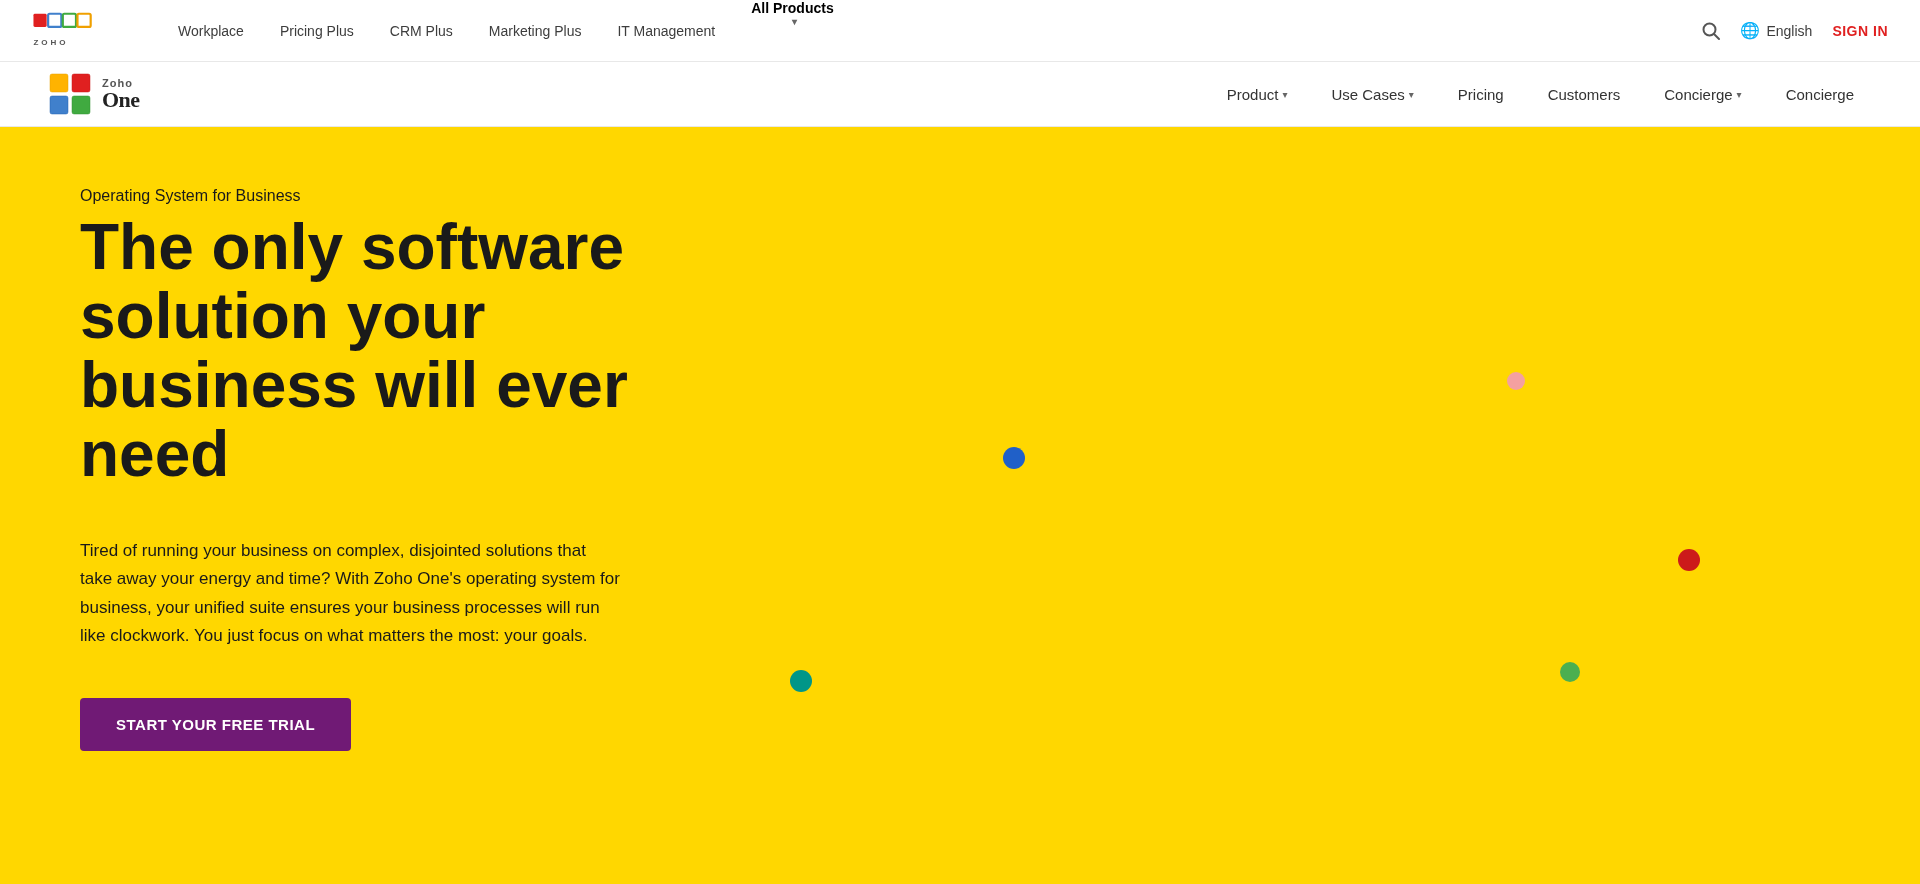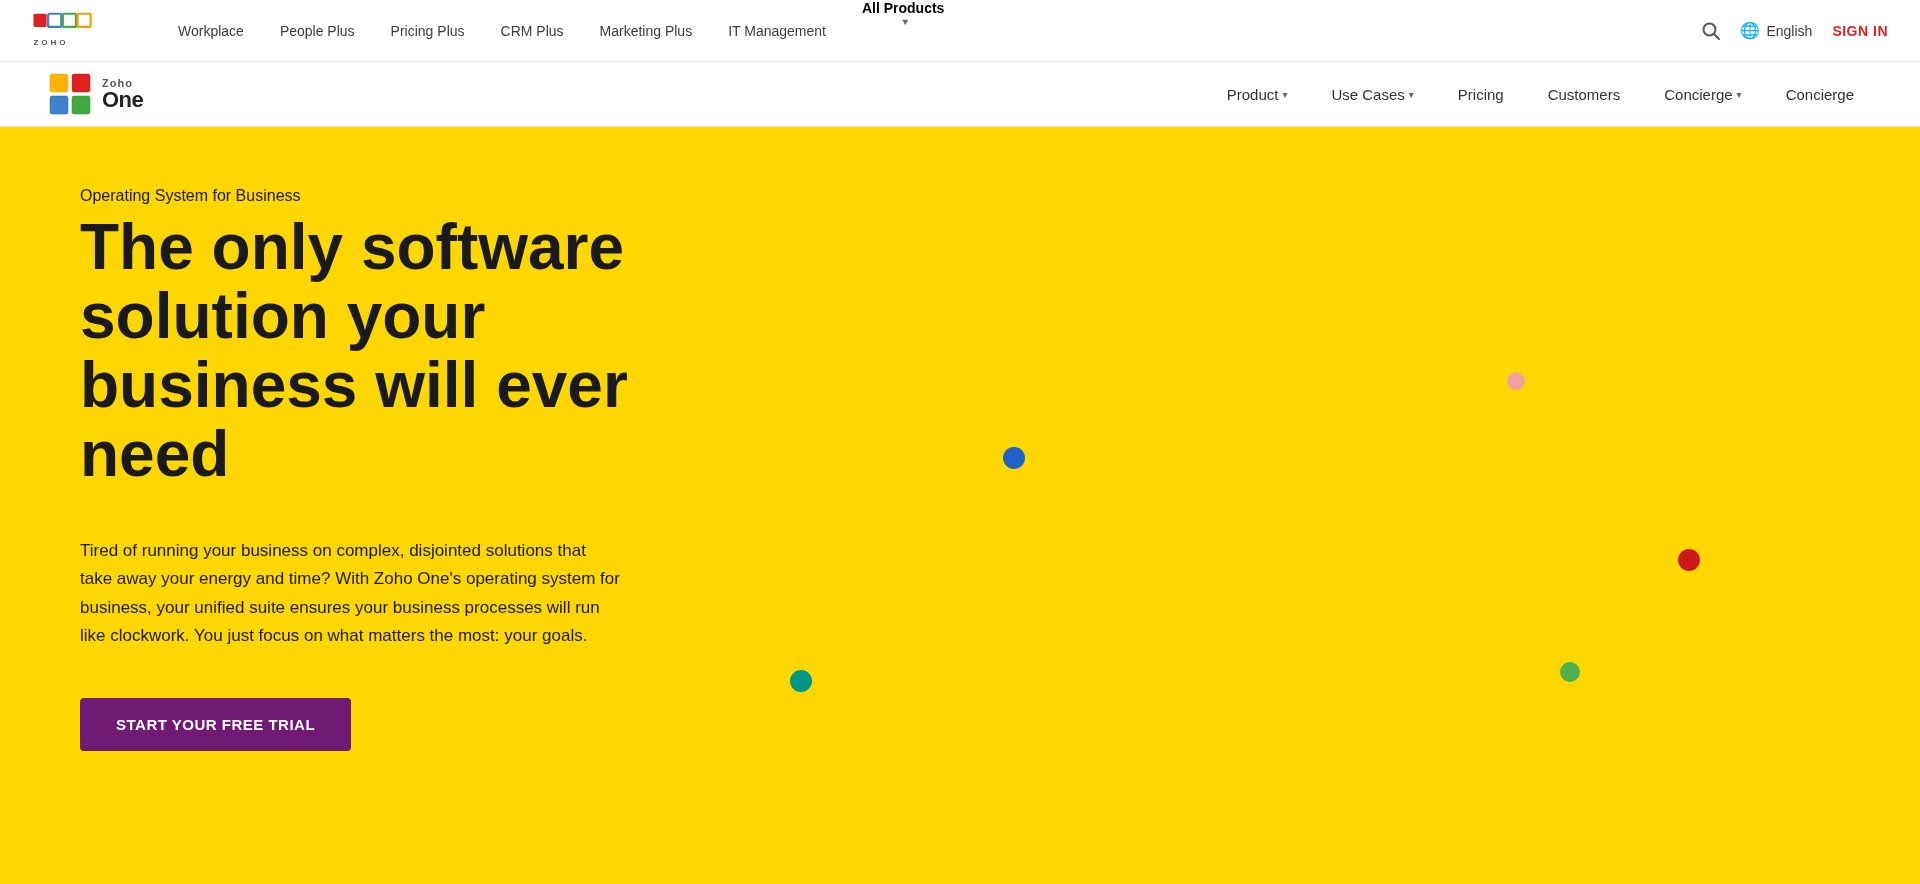--- a/index.html
+++ b/index.html
@@ -111,20 +111,21 @@
       font-size: 11px;
       font-weight: 600;
       color: #555;
       letter-spacing: 1px;
     }
     .zoho-one-text .one-big {
       font-size: 22px;
       font-weight: 700;
       color: #222;
       letter-spacing: -0.5px;
+      font-family: Liberation Serif, serif;
     }
     .second-nav-links {
       display: flex;
       align-items: center;
       gap: 8px;
     }
     .second-nav-link {
       color: #333;
       font-size: 15px;
       font-weight: 500;
@@ -225,21 +226,20 @@
       <rect x="42" y="4" width="18" height="18" rx="2" fill="none" stroke="#40aa40" stroke-width="3"></rect>
 
       <rect x="62" y="4" width="18" height="18" rx="2" fill="none" stroke="#f0a000" stroke-width="3"></rect>
 
       <text x="2" y="46" font-family="Arial" font-size="11" font-weight="700" fill="#555" letter-spacing="4">ZOHO</text>
     </svg>
   </div>
 
   <div class="top-nav-links">
     <a class="top-nav-link">Workplace</a>
-    <a class="top-nav-link">People Plus</a>
     <a class="top-nav-link">Pricing Plus</a>
     <a class="top-nav-link">CRM Plus</a>
     <a class="top-nav-link">Marketing Plus</a>
     <a class="top-nav-link">IT Management</a>
     <a class="top-nav-link active">
       <span>All Products</span>
       <span class="chevron">▾</span>
     </a>
   </div>
 

